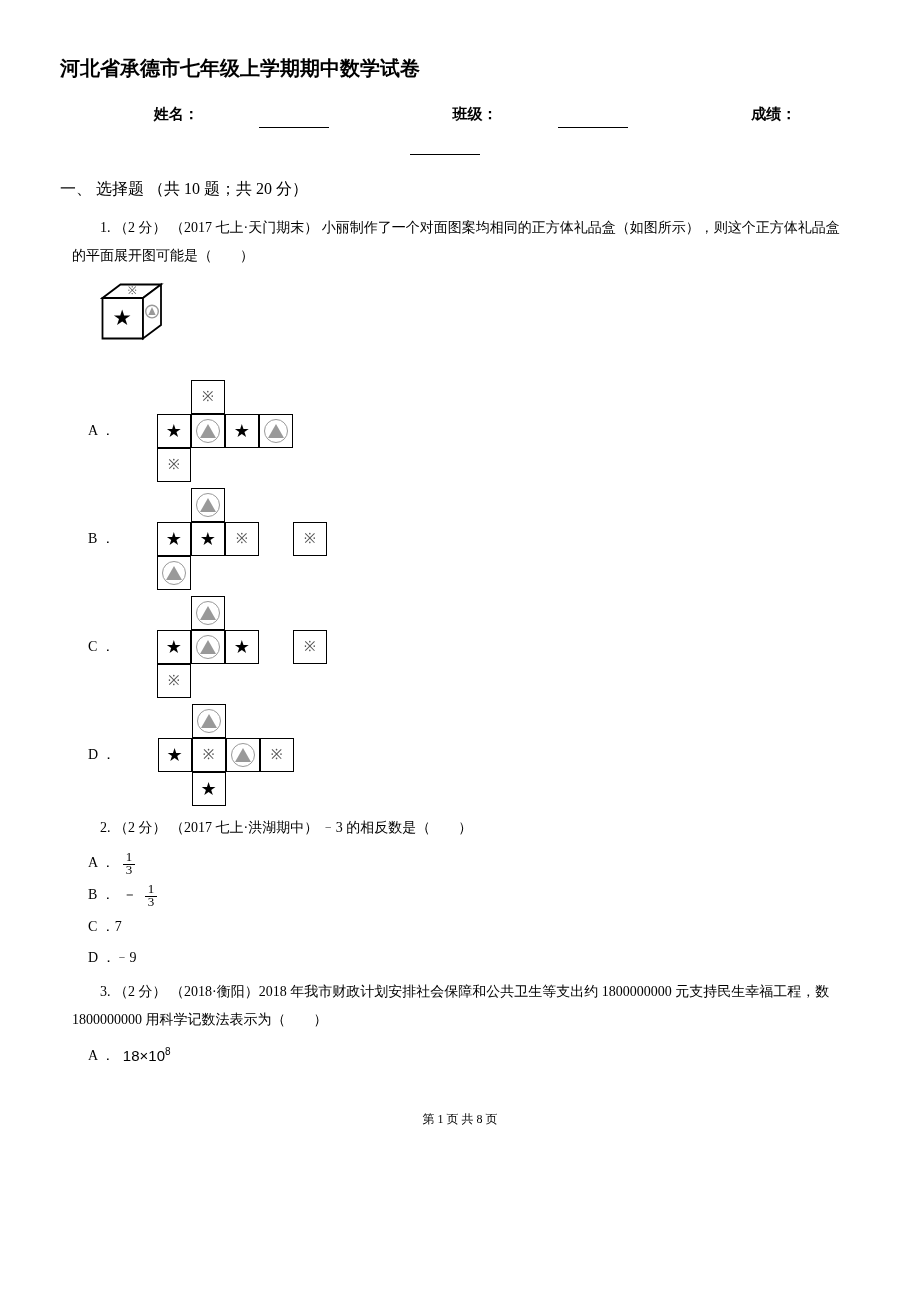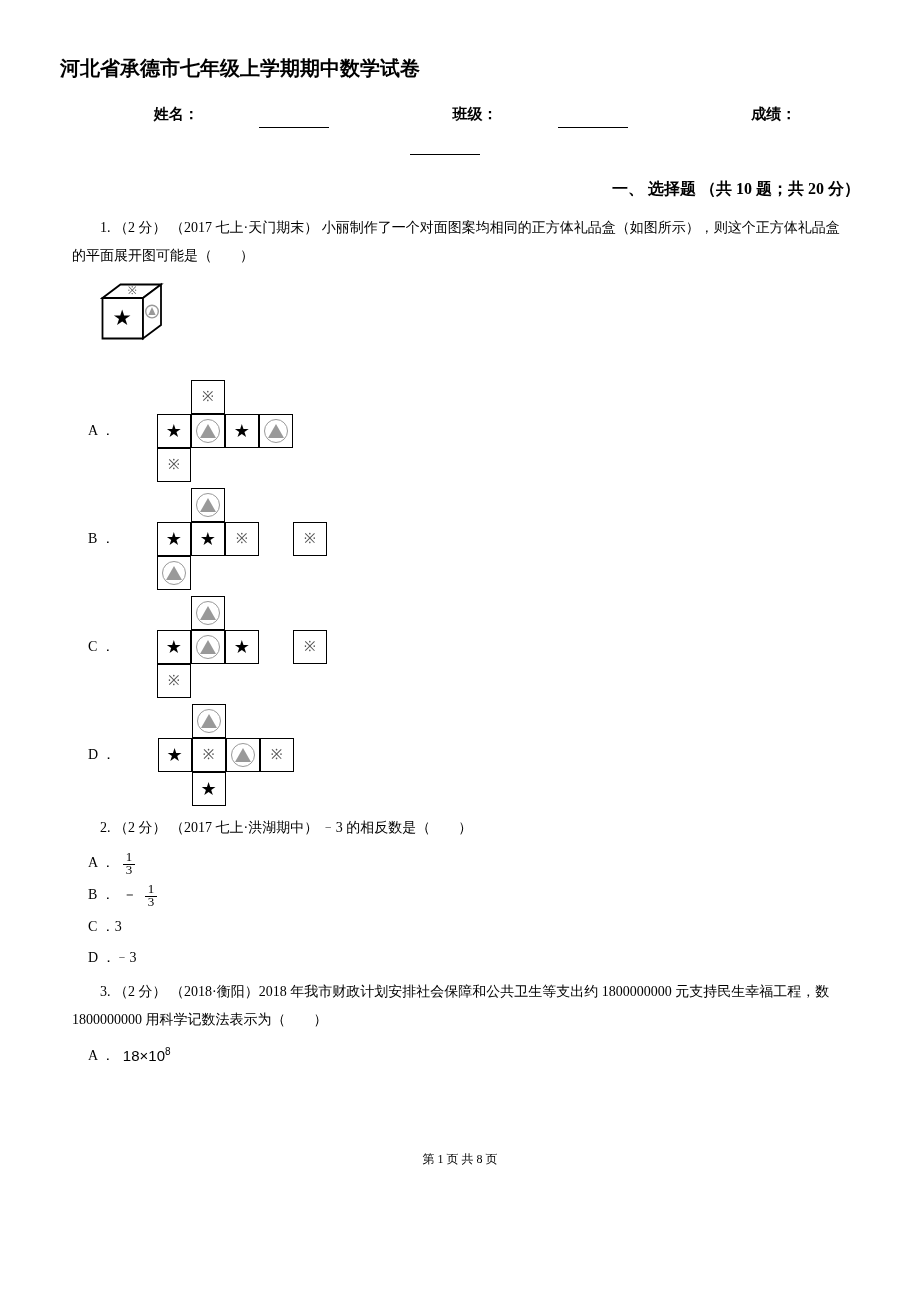--- a/index.html
+++ b/index.html
@@ -28,23 +28,22 @@
     }
     .blank {
       display: inline-block;
       border-bottom: 1px solid #000;
       min-width: 70px;
       height: 1em;
       vertical-align: bottom;
     }
     .section-header {
       font-size: 16px;
-      font-weight: bold;
+      font-weight: normal;
       margin: 15px 0 10px 0;
-      text-align: right;
     }
     .q {
       margin: 8px 12px;
       text-indent: 2em;
       line-height: 2;
     }
     .opt {
       margin: 6px 0 6px 2em;
       display: flex;
       align-items: center;
@@ -104,21 +103,21 @@
     .frac .n { border-bottom: 1px solid #000; padding: 0 3px; }
     .frac .d { padding: 0 3px; }
     .formula {
       font-family: Liberation Sans, sans-serif;
       font-size: 15px;
     }
     .sup { font-size: 10px; vertical-align: super; }
     .footer {
       text-align: center;
       font-size: 12px;
-      margin-top: 80px;
+      margin-top: 40px;
       color: #000;
     }
   </style>
 </head>
 <body>
 
 <div class="title">河北省承德市七年级上学期期中数学试卷</div>
 
 <div class="info-line">
   <span><span>姓名：</span><span class="blank"></span></span>
@@ -284,22 +283,22 @@
 <div class="q">2.  （2 分） （2017 七上·洪湖期中） ﹣3 的相反数是（　　）</div>
 <div class="opt">
   <span>A ．</span>
   <span class="frac"><span class="n">1</span><br><span class="d">3</span></span>
 </div>
 <div class="opt">
   <span>B ．</span>
   <span>－</span>
     <span class="frac"><span class="n">1</span><br><span class="d">3</span></span>
 </div>
-<div class="opt">C ．3</div>
-<div class="opt">D ．﹣3</div>
+<div class="opt">C ．7</div>
+<div class="opt">D ．﹣9</div>
 
 <div class="q">3.  （2 分） （2018·衡阳）2018 年我市财政计划安排社会保障和公共卫生等支出约 1800000000 元支持民生幸福工程，数 1800000000 用科学记数法表示为（　　）</div>
 <div class="opt">
   <span>A ．</span>
   <span class="formula">18×10<span class="sup">8</span></span>
 </div>
 
 <div class="footer">第 1 页 共 8 页</div>
 
 </body></html>

